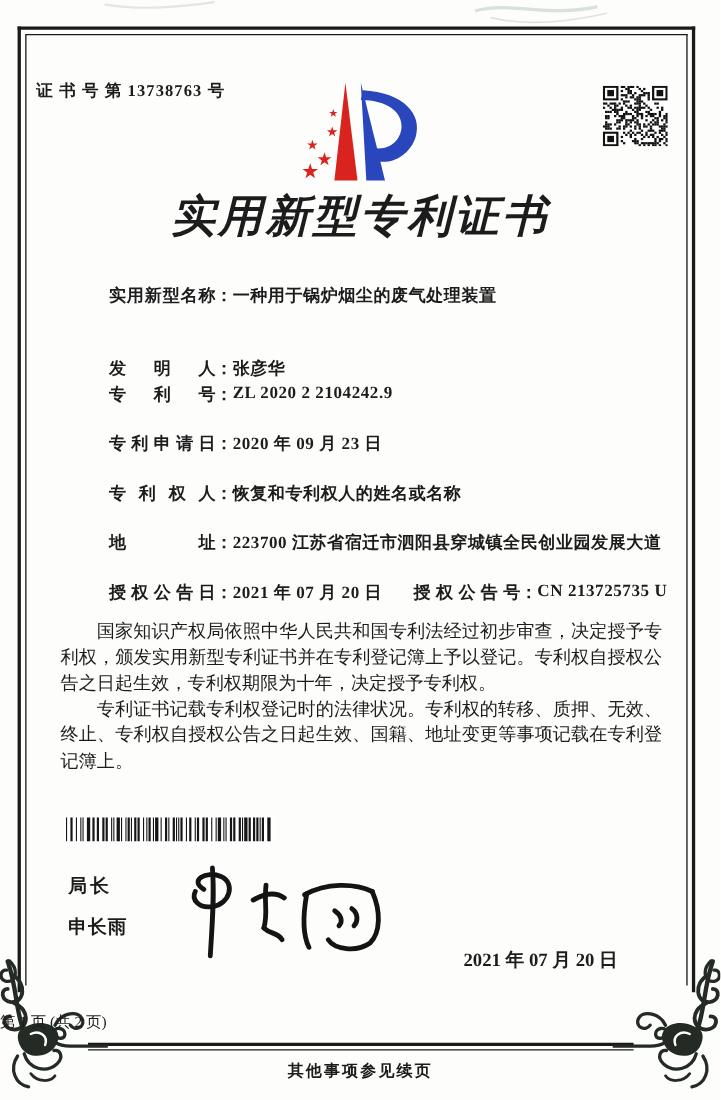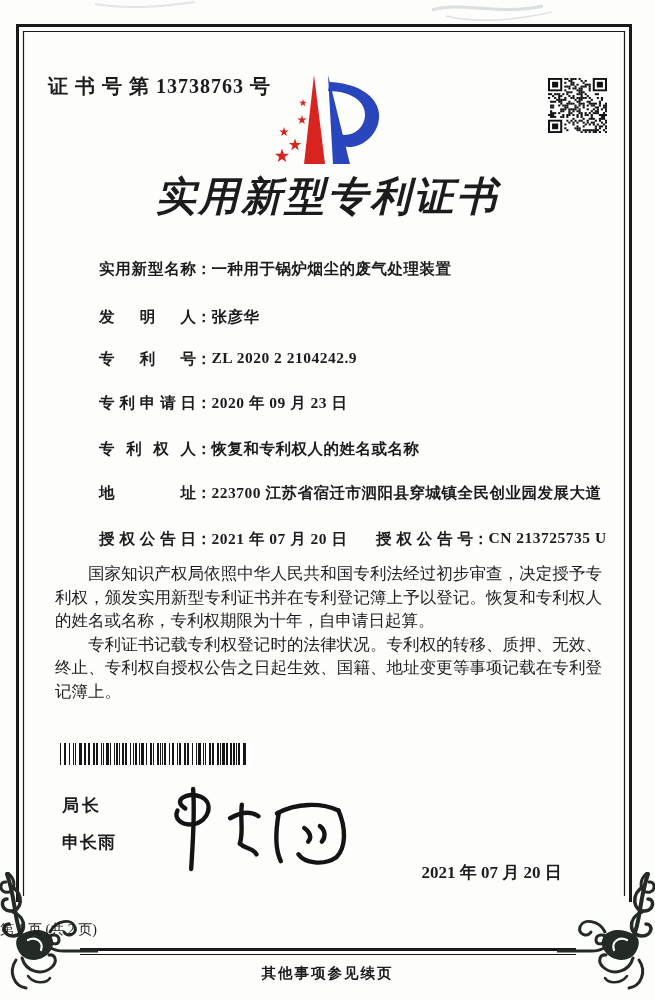--- a/index.html
+++ b/index.html
@@ -4,21 +4,21 @@
 <style>
   html,body { margin:0; padding:0; background:#ffffff; }
   .page {
     position:relative; width:655px; height:1000px; overflow:hidden;
     background:#fdfdfc; color:#1c1c1c;
     font-family:"Liberation Serif","DejaVu Serif",serif;
   }
   svg { display:block; }
   .abs { position:absolute; }
 
-  .cert-no { left:48px; top:73px; font-size:20px; font-weight:700; letter-spacing:1px; }
+  .cert-no { left:33px; top:73px; font-size:15px; font-weight:700; letter-spacing:1px; }
 
   .title { left:0; right:0; top:169px; text-align:center;
            font-size:40px; font-weight:700; letter-spacing:3px;font-style:italic; }
 
   .frow { left:55px; right:35px; position:absolute; font-size:15.5px; font-weight:700; white-space:nowrap;margin-left:44px; }
   .flabel { display:inline-block; width:97px; text-align:justify; text-align-last:justify; vertical-align:top; }
   .fcolon { display:inline-block; vertical-align:top; }
   .fvalue { letter-spacing:0.5px; }
   .fpair2 { position:absolute; left:277px; top:0; }
 
@@ -396,42 +396,42 @@
         <rect x="25" y="28" width="1.05" height="1.05"></rect>
         <rect x="28" y="28" width="1.05" height="1.05"></rect>
       </g>
   </svg>
 
   <div class="abs title">实用新型专利证书</div>
 
   <div class="frow" style="top:259px">
     <span class="flabel">实用新型名称</span><span class="fcolon">：</span><span class="fvalue">一种用于锅炉烟尘的废气处理装置</span>
   </div>
-  <div class="frow" style="top:307px">
+  <div class="frow" style="top:325px">
     <span class="flabel">发明人</span><span class="fcolon">：</span><span class="fvalue">张彦华</span>
   </div>
   <div class="frow" style="top:349px">
     <span class="flabel">专利号</span><span class="fcolon">：</span><span class="fvalue">ZL 2020 2 2104242.9</span>
   </div>
   <div class="frow" style="top:393px">
     <span class="flabel">专利申请日</span><span class="fcolon">：</span><span class="fvalue">2020 年 09 月 23 日</span>
   </div>
   <div class="frow" style="top:439px">
     <span class="flabel">专利权人</span><span class="fcolon">：</span><span class="fvalue">恢复和专利权人的姓名或名称</span>
   </div>
   <div class="frow" style="top:483px">
     <span class="flabel">地址</span><span class="fcolon">：</span><span class="fvalue">223700 江苏省宿迁市泗阳县穿城镇全民创业园发展大道</span>
   </div>
   <div class="frow" style="top:529px">
     <span class="flabel">授权公告日</span><span class="fcolon">：</span><span class="fvalue">2021 年 07 月 20 日</span>
     <span class="fpair2"><span class="flabel">授权公告号</span><span class="fcolon">：</span><span class="fvalue">CN 213725735 U</span></span>
   </div>
 
   <div class="body-text">
-    <p>国家知识产权局依照中华人民共和国专利法经过初步审查，决定授予专利权，颁发实用新型专利证书并在专利登记簿上予以登记。恢复和专利权人的姓名或名称，专利权期限为十年，自申请日起算。</p>
+    <p>国家知识产权局依照中华人民共和国专利法经过初步审查，决定授予专利权，颁发实用新型专利证书并在专利登记簿上予以登记。专利权自授权公告之日起生效，专利权期限为十年，决定授予专利权。</p>
     <p>专利证书记载专利权登记时的法律状况。专利权的转移、质押、无效、终止、专利权自授权公告之日起生效、国籍、地址变更等事项记载在专利登记簿上。</p>
   </div>
 
   <svg class="abs" style="left:60px;top:743px" width="192" height="22" viewBox="0 0 192 22">
     <rect x="0" y="0" width="192" height="22" fill="#ffffff"></rect>
     <g id="barcode-bars" fill="#161616">
         <rect x="0" y="0" width="1" height="22"></rect>
         <rect x="4" y="0" width="2" height="22"></rect>
         <rect x="9" y="0" width="1" height="22"></rect>
         <rect x="13" y="0" width="1" height="22"></rect>

